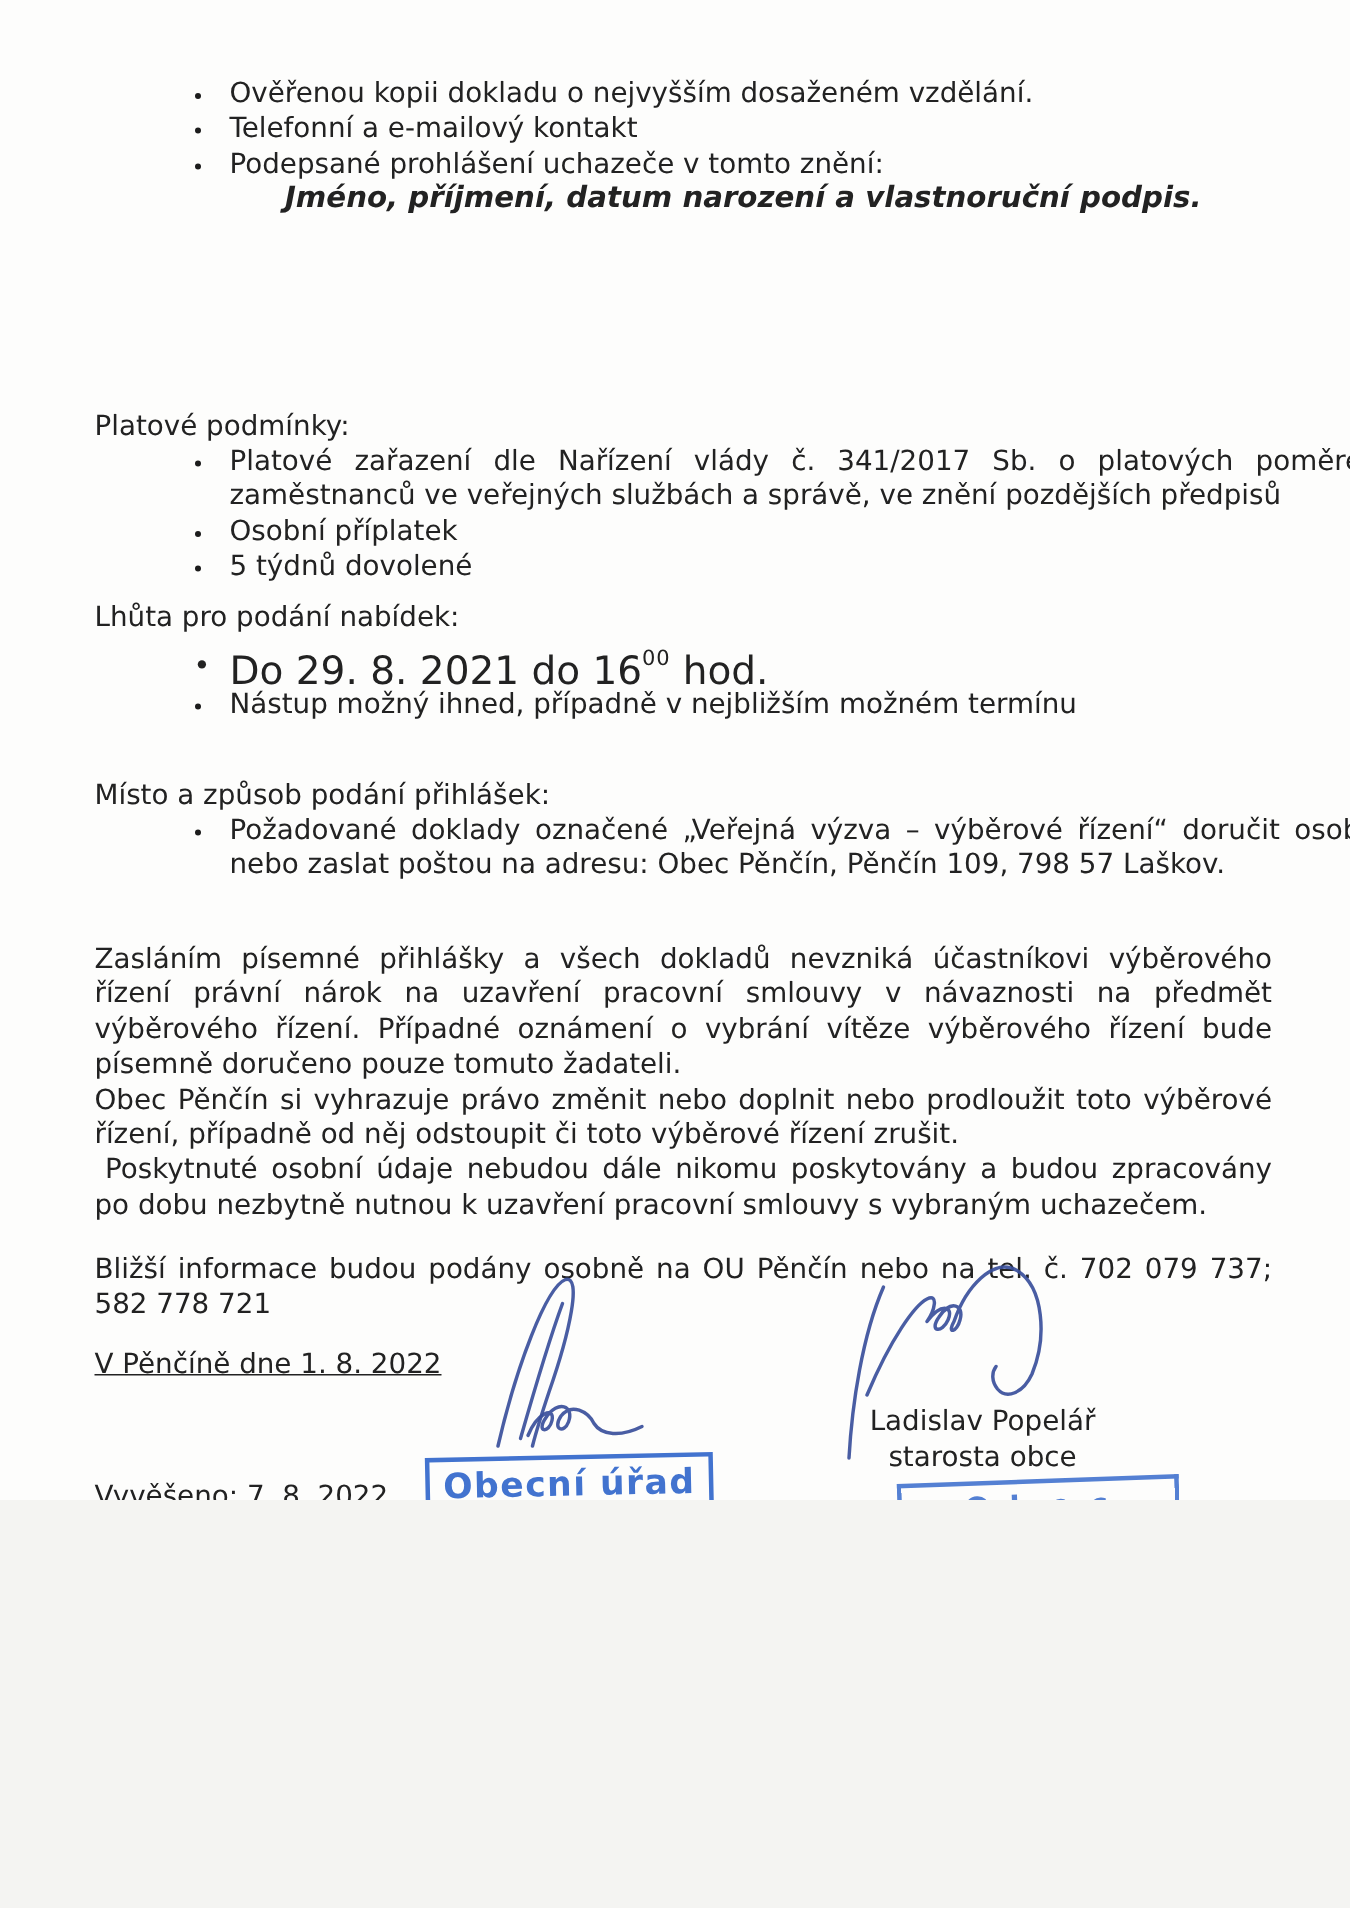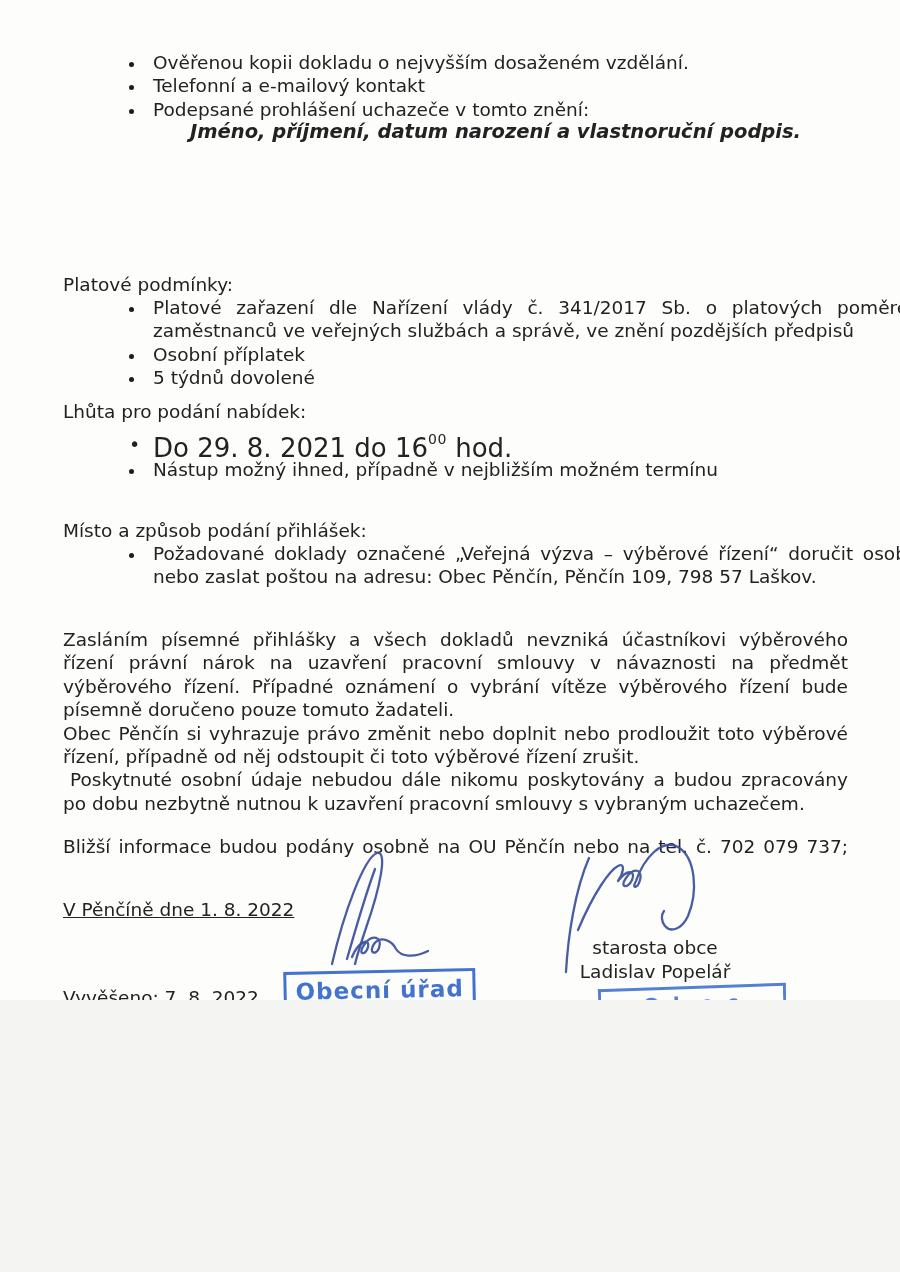--- a/index.html
+++ b/index.html
@@ -113,38 +113,39 @@
   </ul>
 
   <div class="sec" style="top:628px;">
     <p class="para">Zasláním písemné přihlášky a všech dokladů nevzniká účastníkovi výběrového řízení právní nárok na uzavření pracovní smlouvy v návaznosti na předmět výběrového řízení. Případné oznámení o vybrání vítěze výběrového řízení bude písemně doručeno pouze tomuto žadateli.</p>
     <p class="para">Obec Pěnčín si vyhrazuje právo změnit nebo doplnit nebo prodloužit toto výběrové řízení, případně od něj odstoupit či toto výběrové řízení zrušit.</p>
     <p class="para indent">Poskytnuté osobní údaje nebudou dále nikomu poskytovány a budou zpracovány po dobu nezbytně nutnou k uzavření pracovní smlouvy s vybraným uchazečem.</p>
   </div>
 
   <div class="sec" style="top:835px;">
     <div class="force-just">Bližší informace budou podány osobně na OU Pěnčín nebo na tel. č. 702 079 737;</div>
+    <div>582 778 721</div>
   </div>
 
   <div class="sec" style="top:898px;text-decoration:underline;">V Pěnčíně dne 1. 8. 2022</div>
 
   <svg class="signature" style="left:318px;top:846px;" width="122" height="124" viewBox="0 0 122 124">
     <path d="M14 118 C 26 66, 46 12, 59 7 C 70 4, 62 42, 48 82 C 43 97, 39 110, 37 118"></path>
     <path d="M29 113 C 39 78, 50 42, 57 23"></path>
     <path d="M34 111 C 40 96, 52 91, 50 101 C 48 110, 39 109, 46 99 C 54 87, 65 91, 61 102 C 58 110, 50 107, 56 98 C 63 89, 74 95, 78 103 C 83 111, 96 112, 110 105"></path>
   </svg>
 
   <svg class="signature" style="left:548px;top:830px;" width="158" height="148" viewBox="0 0 158 148">
     <path d="M18 142 C 20 106, 27 60, 41 28"></path>
     <path d="M30 100 C 46 62, 62 40, 70 36 C 78 32, 75 44, 70 51 C 80 38, 88 41, 84 50 C 80 59, 71 58, 78 48 C 86 36, 95 40, 92 50 C 90 58, 83 60, 88 51 C 96 28, 114 8, 130 17 C 148 28, 150 62, 140 86 C 134 99, 123 103, 117 96 C 113 91, 113 85, 116 81"></path>
   </svg>
 
   <div class="signer-block">
+    <div>Ladislav Popelář</div>
     <div>starosta obce</div>
-    <div>Ladislav Popelář</div>
   </div>
 
   <div class="sec" style="top:986px;">Vyvěšeno: 7. 8. 2022</div>
 
   <div class="stamp stamp-left">
     <div class="l1">Obecní úřad</div>
     <div class="l2">Pěnčín</div>
     <div class="l3">okres Prostějov</div>
   </div>
 

